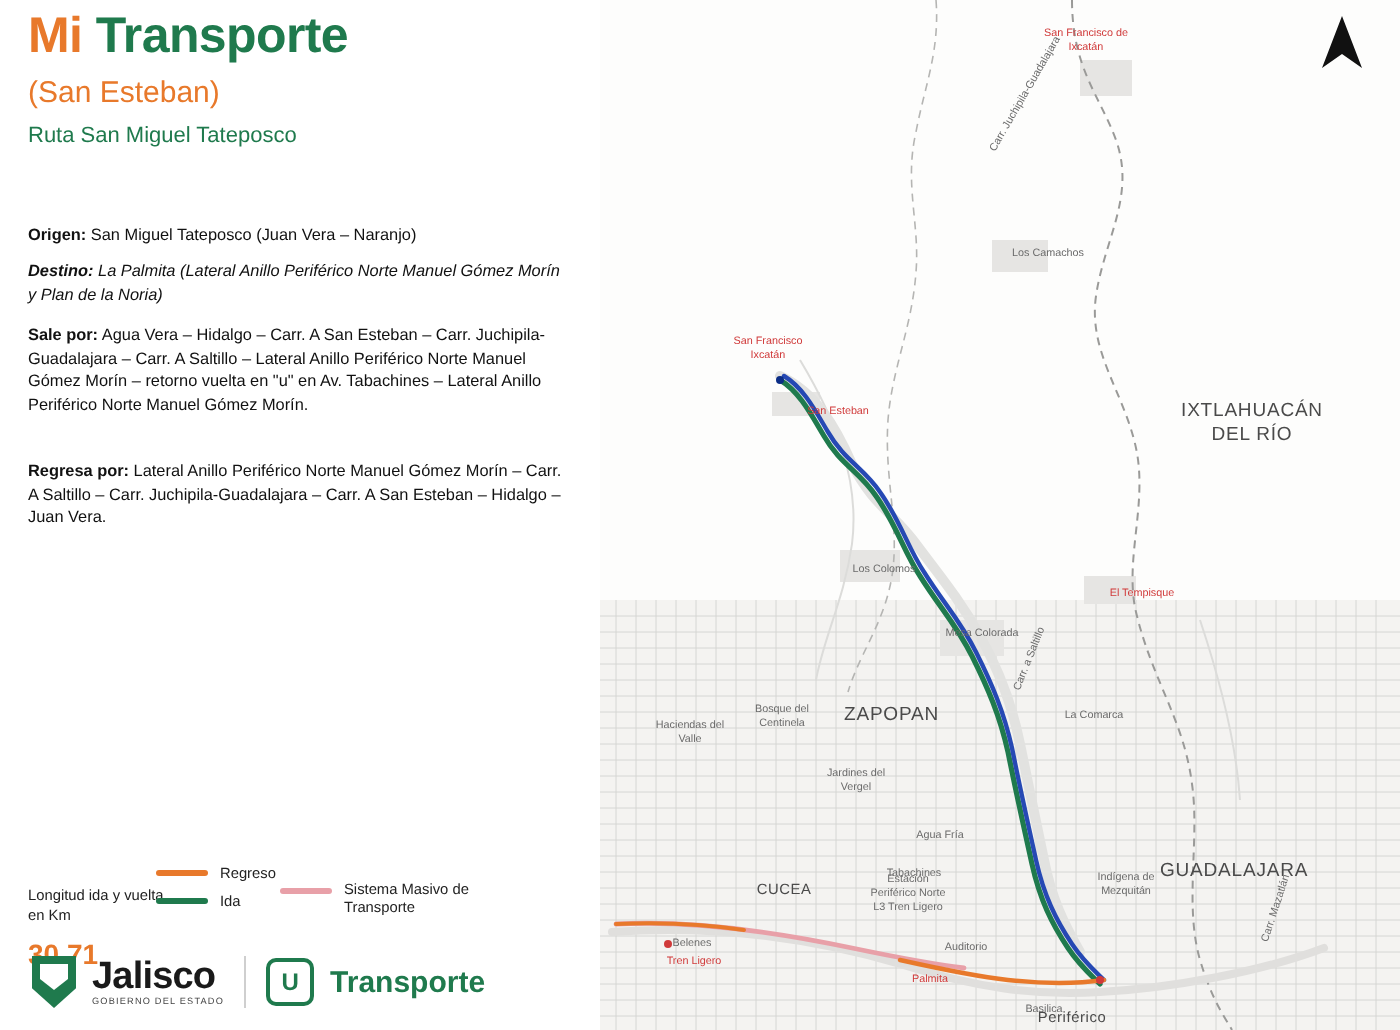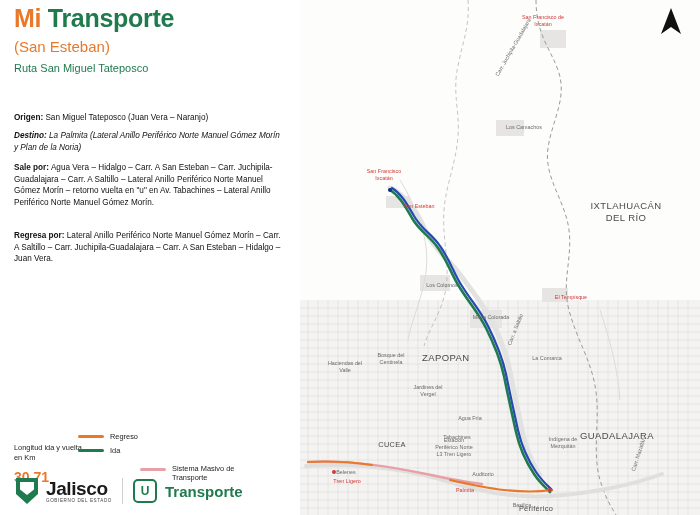--- a/index.html
+++ b/index.html
@@ -150,21 +150,21 @@
 
     <div class="legend-items">
       <div class="leg-row">
         <span class="leg-swatch" style="background:#e8792b"></span>
         <span class="leg-label">Regreso</span>
       </div>
       <div class="leg-row">
         <span class="leg-swatch" style="background:#1f7a4d"></span>
         <span class="leg-label">Ida</span>
       </div>
-      <div class="leg-row tall" style="position:absolute;left:62px;top:32px;width:108px;">
+      <div class="leg-row tall" style="position:absolute;left:62px;top:8px;width:108px;">
         <span class="leg-swatch" style="background:#e8a0a8"></span>
         <span class="leg-label">Sistema Masivo de Transporte</span>
       </div>
     </div>
 
     <div class="brand">
       <span class="shield"></span>
       <span class="jal">
         <span class="j">Jalisco</span>
         <span class="g">GOBIERNO DEL ESTADO</span>

